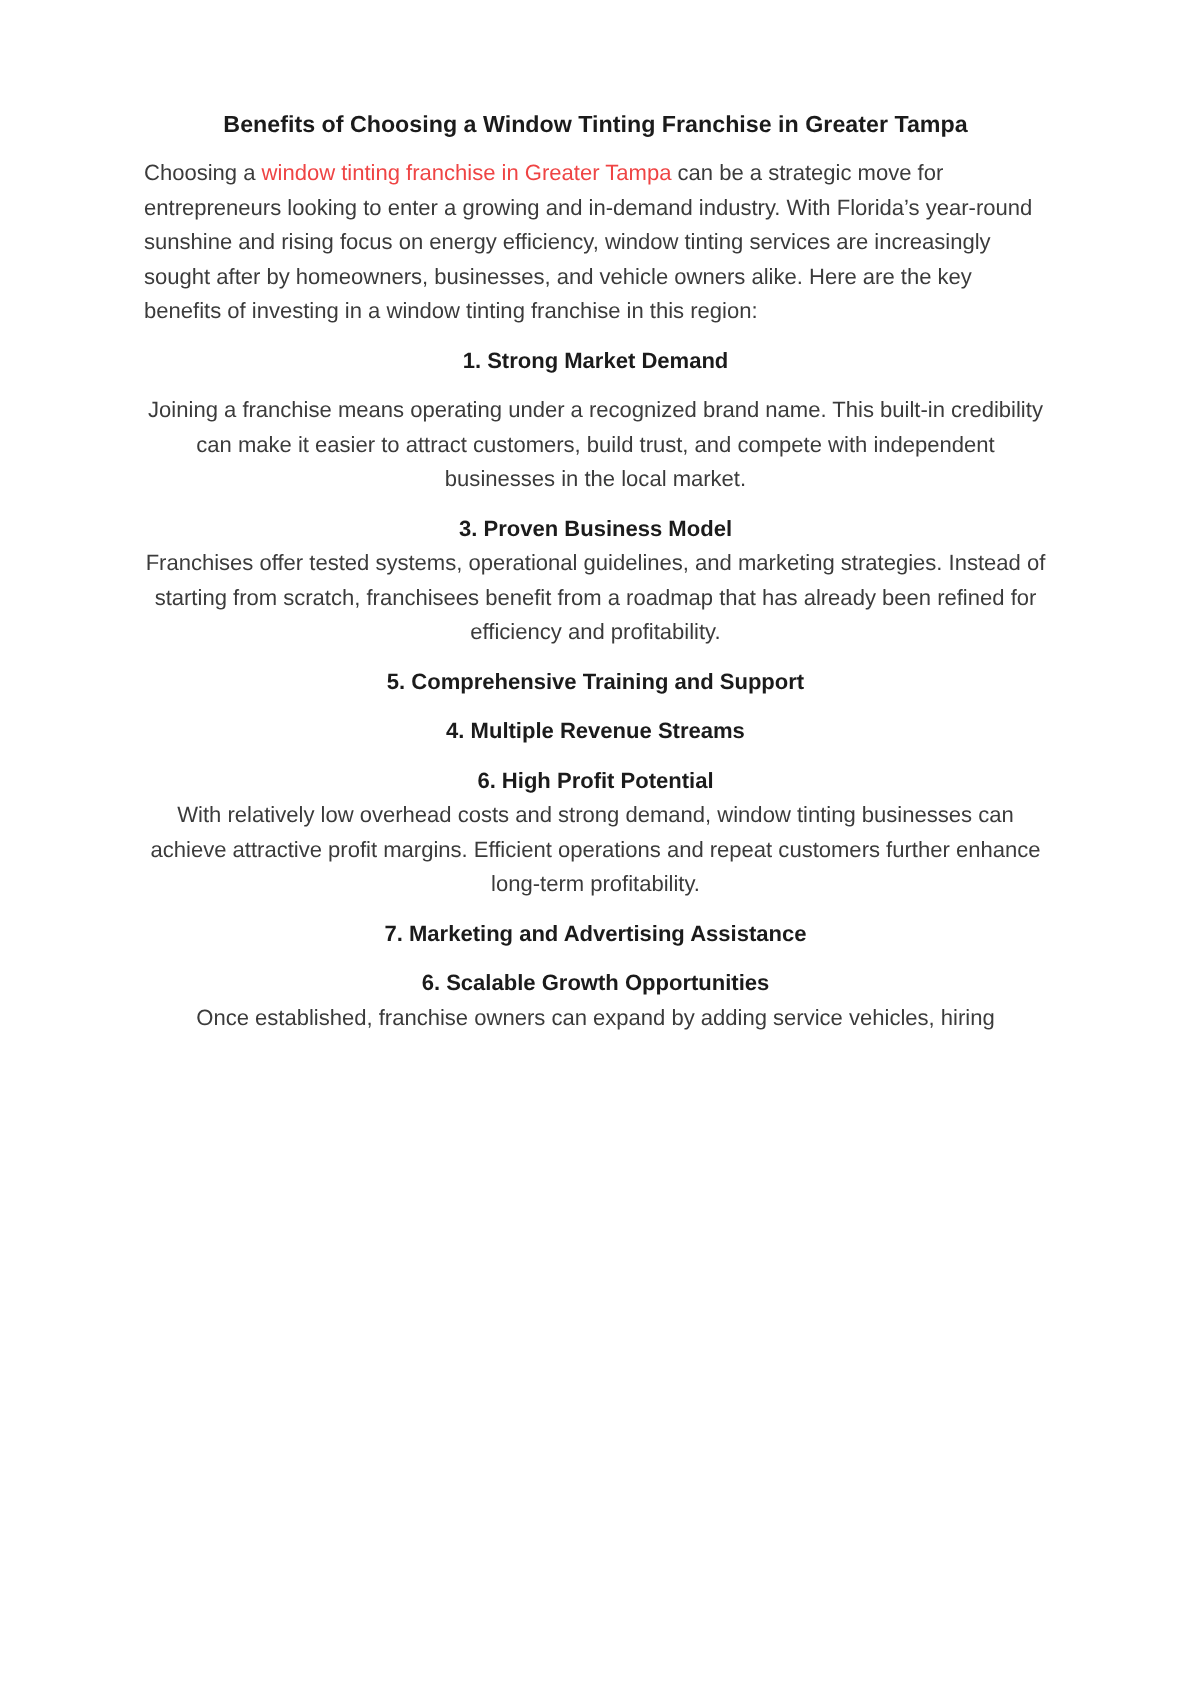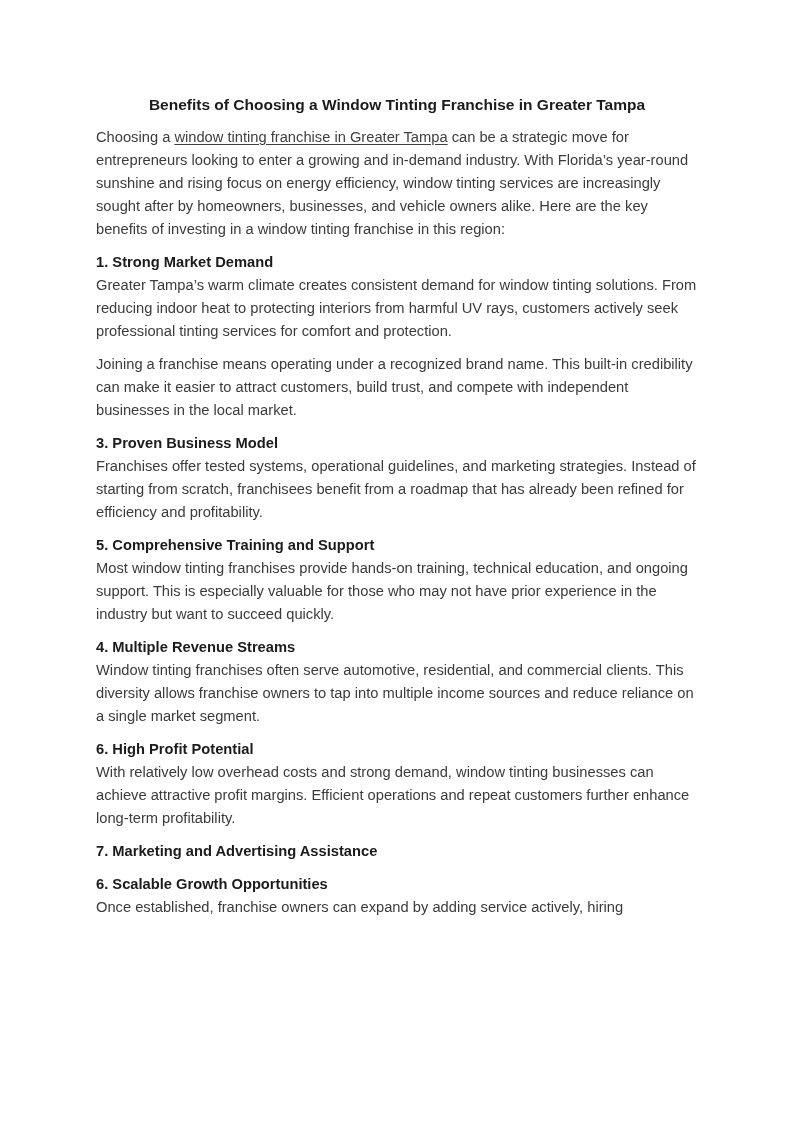--- a/index.html
+++ b/index.html
@@ -6,95 +6,92 @@
     margin: 0;
     padding: 0;
     background: #ffffff;
   }
   .page {
     position: relative;
     width: 794px;
     height: 1123px;
     background: #ffffff;
     box-sizing: border-box;
-    padding: 93px 96px 0 96px;
+    padding: 72px 96px 0 96px;
     font-family: "Liberation Sans", sans-serif;
     font-size: 14.7px;
     line-height: 23px;
     color: #3b3b3b;
     overflow: hidden;
   }
   .doc-title {
     font-size: 15.5px;
     font-weight: bold;
     color: #1b1b1b;
     text-align: center;
     margin: 0 0 10px 0;
     line-height: 23px;
   }
   .para {
     margin: 0 0 10px 0;
   }
   .section {
     margin: 0 0 10px 0;
+    text-align: center;
   }
   .section-heading {
     font-weight: bold;
     color: #1b1b1b;
   }
   .section-body {
     margin: 0;
   }
   a.doc-link {
-    color: #404040;
-    text-decoration: underline;
+    color: #ef4444;
     text-underline-offset: 2px;
     cursor: pointer;
   }
 </style>
 </head>
 <body>
 
 <div class="page">
 
   <h1 class="doc-title">Benefits of Choosing a Window Tinting Franchise in Greater Tampa</h1>
 
   <p class="para"><span>Choosing a </span><a class="doc-link">window tinting franchise in Greater Tampa</a><span> can be a strategic move for entrepreneurs looking to enter a growing and in-demand industry. With Florida’s year-round sunshine and rising focus on energy efficiency, window tinting services are increasingly sought after by homeowners, businesses, and vehicle owners alike. Here are the key benefits of investing in a window tinting franchise in this region:</span></p>
 
   <div class="section">
     <div class="section-heading">1. Strong Market Demand</div>
-    <p class="section-body">Greater Tampa’s warm climate creates consistent demand for window tinting solutions. From reducing indoor heat to protecting interiors from harmful UV rays, customers actively seek professional tinting services for comfort and protection.</p>
   </div>
 
   <div class="section">
     <p class="section-body">Joining a franchise means operating under a recognized brand name. This built-in credibility can make it easier to attract customers, build trust, and compete with independent businesses in the local market.</p>
   </div>
 
   <div class="section">
     <div class="section-heading">3. Proven Business Model</div>
     <p class="section-body">Franchises offer tested systems, operational guidelines, and marketing strategies. Instead of starting from scratch, franchisees benefit from a roadmap that has already been refined for efficiency and profitability.</p>
   </div>
 
   <div class="section">
     <div class="section-heading">5. Comprehensive Training and Support</div>
-    <p class="section-body">Most window tinting franchises provide hands-on training, technical education, and ongoing support. This is especially valuable for those who may not have prior experience in the industry but want to succeed quickly.</p>
   </div>
 
   <div class="section">
     <div class="section-heading">4. Multiple Revenue Streams</div>
-    <p class="section-body">Window tinting franchises often serve automotive, residential, and commercial clients. This diversity allows franchise owners to tap into multiple income sources and reduce reliance on a single market segment.</p>
   </div>
 
   <div class="section">
     <div class="section-heading">6. High Profit Potential</div>
     <p class="section-body">With relatively low overhead costs and strong demand, window tinting businesses can achieve attractive profit margins. Efficient operations and repeat customers further enhance long-term profitability.</p>
   </div>
 
   <div class="section">
     <div class="section-heading">7. Marketing and Advertising Assistance</div>
   </div>
 
   <div class="section">
     <div class="section-heading">6. Scalable Growth Opportunities</div>
-    <p class="section-body">Once established, franchise owners can expand by adding service actively, hiring</p>
+    <p class="section-body">Once established, franchise owners can expand by adding service vehicles, hiring</p>
   </div>
 
 </div>
 
 </body></html>

